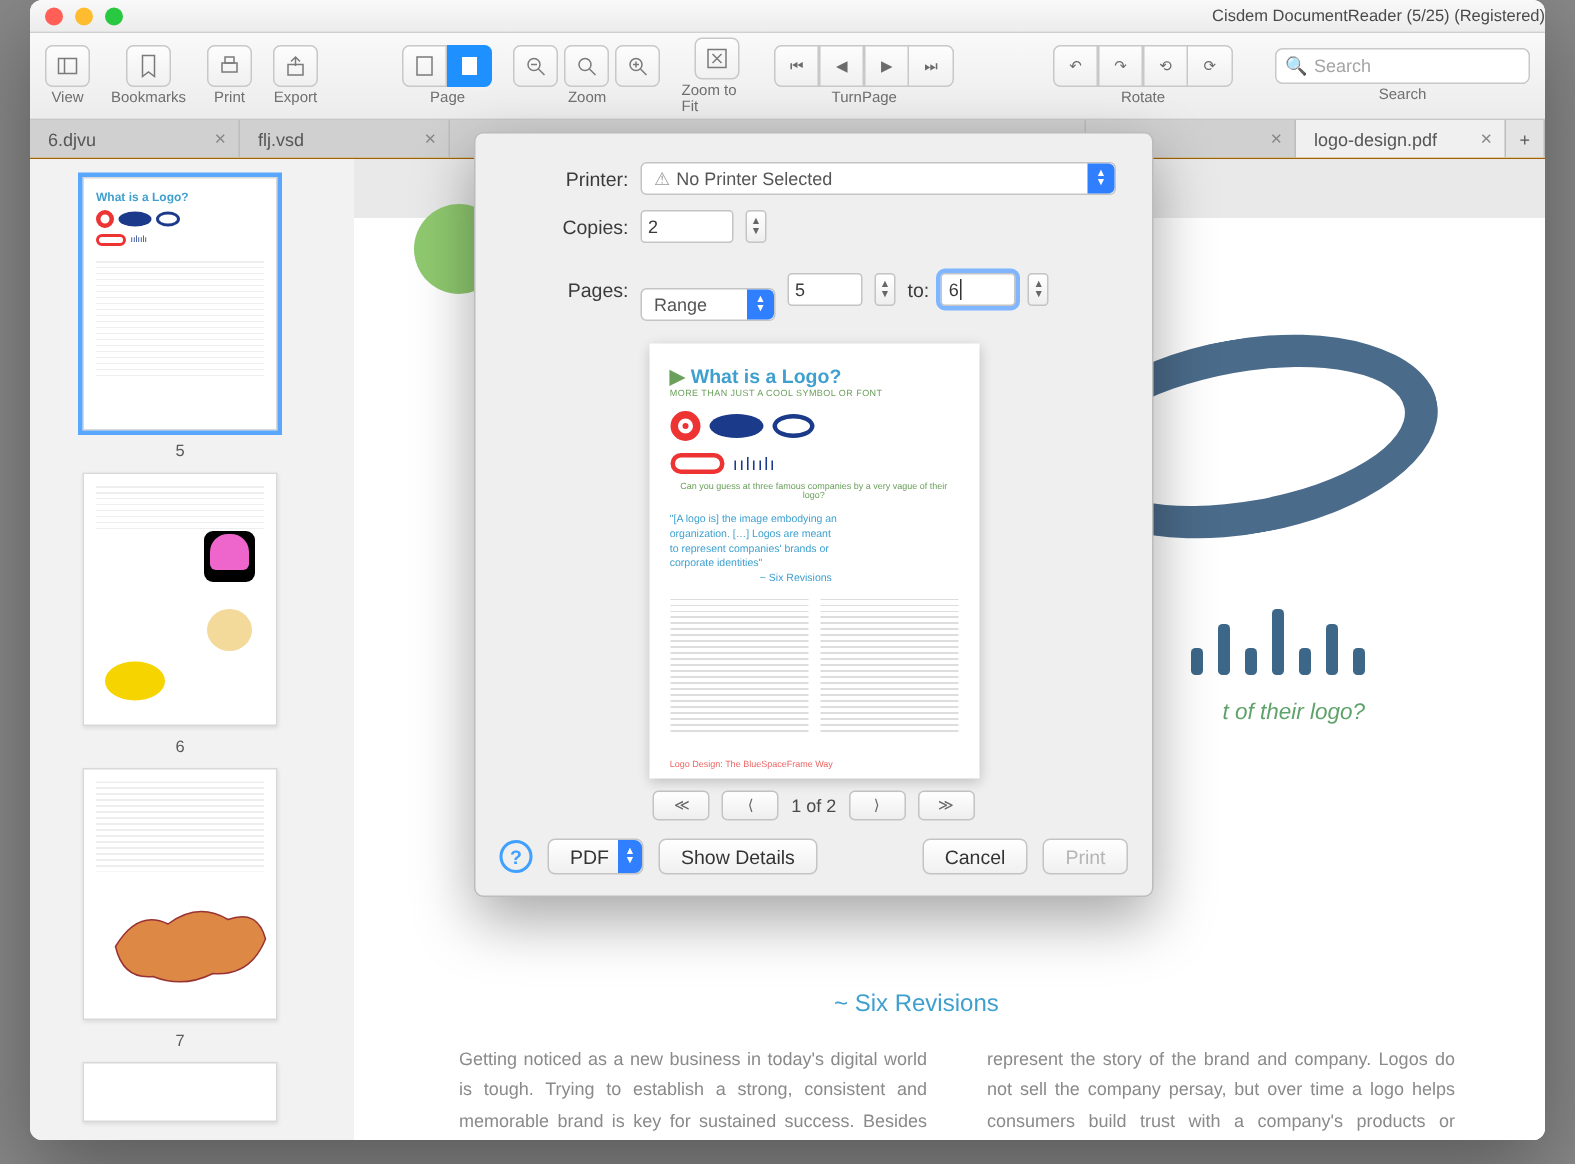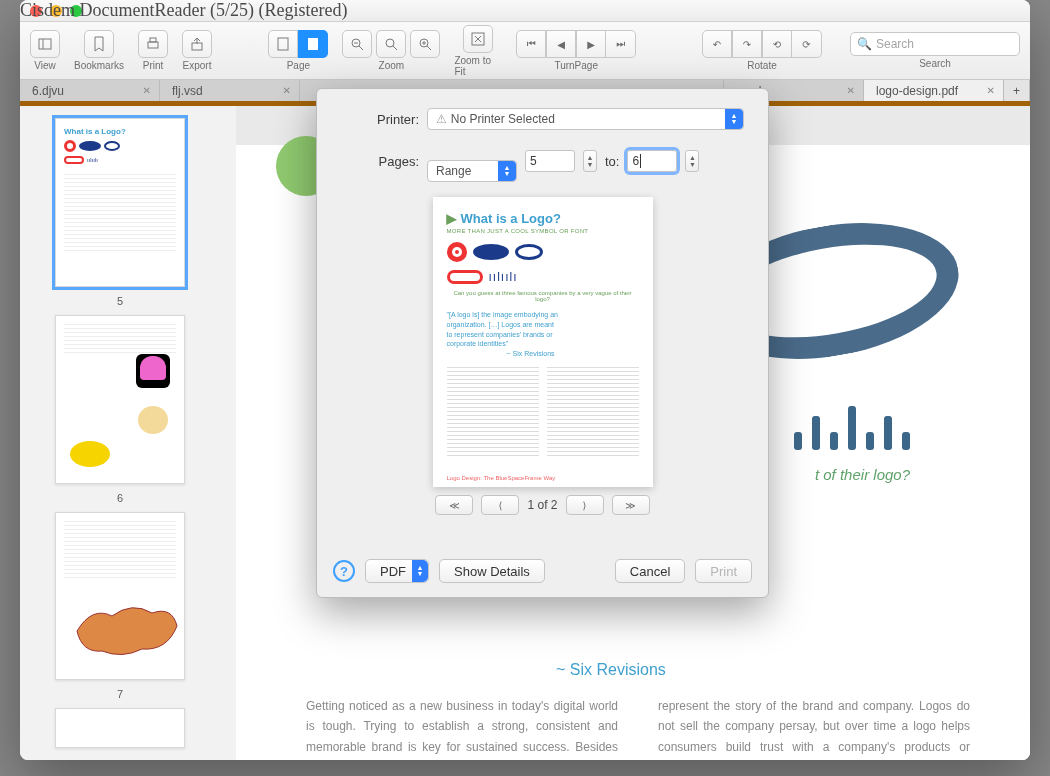--- a/index.html
+++ b/index.html
@@ -2,32 +2,32 @@
 <html><head>
 <meta charset="utf-8">
 <style>
 *{box-sizing:border-box;margin:0;padding:0;font-family:-apple-system,"Helvetica Neue",Arial,sans-serif;}
 html,body{width:1050px;height:776px;background:#888;}
 .window{position:absolute;left:20px;top:0;width:1010px;height:760px;background:#fff;border-radius:8px;overflow:hidden;box-shadow:0 20px 60px rgba(0,0,0,.35);}
 .titlebar{height:22px;background:linear-gradient(#f9f9f9,#ececec);display:flex;align-items:center;position:relative;border-bottom:1px solid #d0d0d0;}
 .traffic{display:flex;gap:8px;padding-left:10px;}
 .dot{width:12px;height:12px;border-radius:50%;}
 .dot.r{background:#ff5f57;}.dot.y{background:#febc2e;}.dot.g{background:#28c840;}
-.title{position:absolute;left:0;right:0;text-align:left;font-size:18px;color:#4a4a4a;font-family:Liberation Serif, serif;}
+.title{position:absolute;left:0;right:0;text-align:right;font-size:11px;color:#4a4a4a;}
 .toolbar{height:58px;background:linear-gradient(#f9f9f9,#ececec);border-bottom:1px solid #c8c8c8;display:flex;align-items:center;padding:0 10px;gap:14px;font-size:10px;color:#6f6f6f;}
 .tbgrp{display:flex;flex-direction:column;align-items:center;gap:2px;}
 .tbicons{display:flex;gap:4px;}
 .tbbtn{width:30px;height:28px;border:1px solid #c8c8c8;border-radius:5px;background:linear-gradient(#fdfdfd,#f0f0f0);display:flex;align-items:center;justify-content:center;color:#6b6b6b;position:relative;}
 .tbbtn.blue{background:#1e90ff;border-color:#1e90ff;color:#fff;}
 .seg{display:flex;}
 .seg .tbbtn{border-radius:0;}
 .seg .tbbtn:first-child{border-radius:5px 0 0 5px;}
 .seg .tbbtn:last-child{border-radius:0 5px 5px 0;border-left:0;}
 .search{width:170px;height:24px;border:1px solid #c8c8c8;border-radius:5px;background:#fff;display:flex;align-items:center;padding:0 6px;color:#a5a5a5;font-size:12px;gap:4px;}
-.tabs{height:26px;background:#fef9c3;display:flex;align-items:stretch;border-bottom:5px solid #a16207;}
+.tabs{height:26px;background:#fef9c3;display:flex;align-items:stretch;border-bottom:1px solid #a16207;}
 .tab{flex:0 0 auto;min-width:140px;padding:0 28px 0 12px;display:flex;align-items:center;font-size:12px;color:#555;border-right:1px solid #bcbcbc;position:relative;background:#d0d0d0;}
 .tab.active{background:#f0f0f0;}
 .tab .x{position:absolute;right:8px;font-size:10px;color:#888;}
 .tab.add{min-width:26px;padding:0;justify-content:center;background:#e4e4e4;}
 .body{display:flex;height:calc(100% - 22px - 58px - 26px);}
 .sidebar{width:200px;background:#f2f2f2;overflow:hidden;padding:12px;display:flex;flex-direction:column;gap:8px;align-items:center;}
 .thumb{width:130px;height:170px;background:#fff;border:1px solid #d8d8d8;box-shadow:0 1px 3px rgba(0,0,0,.1);position:relative;overflow:hidden;}
 .thumb.sel{outline:3px solid #5aa7ff;}
 .thumblbl{font-size:11px;color:#5a5a5a;}
 .scrollbar{width:16px;background:#f2f2f2;}
@@ -291,20 +291,27 @@
     <div style="height:14px"></div>
     <div class="drow">
       <label>Printer:</label>
       <div class="select">
         <span class="warn">⚠</span>
         <span>No Printer Selected</span>
         <span class="arrows">▲<br>▼</span>
       </div>
     </div>
     <div class="drow">
+      <label>Copies:</label>
+      <div class="numin">
+          <span>2</span>
+        </div>
+      <div class="stepper">▲<br>▼</div>
+    </div>
+    <div class="drow">
       <label>Pages:</label>
       <div class="select small">
         <span>Range</span>
         <span class="arrows">▲<br>▼</span>
       </div>
       <div class="numin" style="width:50px">
           <span>5</span>
         </div>
       <div class="stepper">▲<br>▼</div>
       <span>to:</span>

